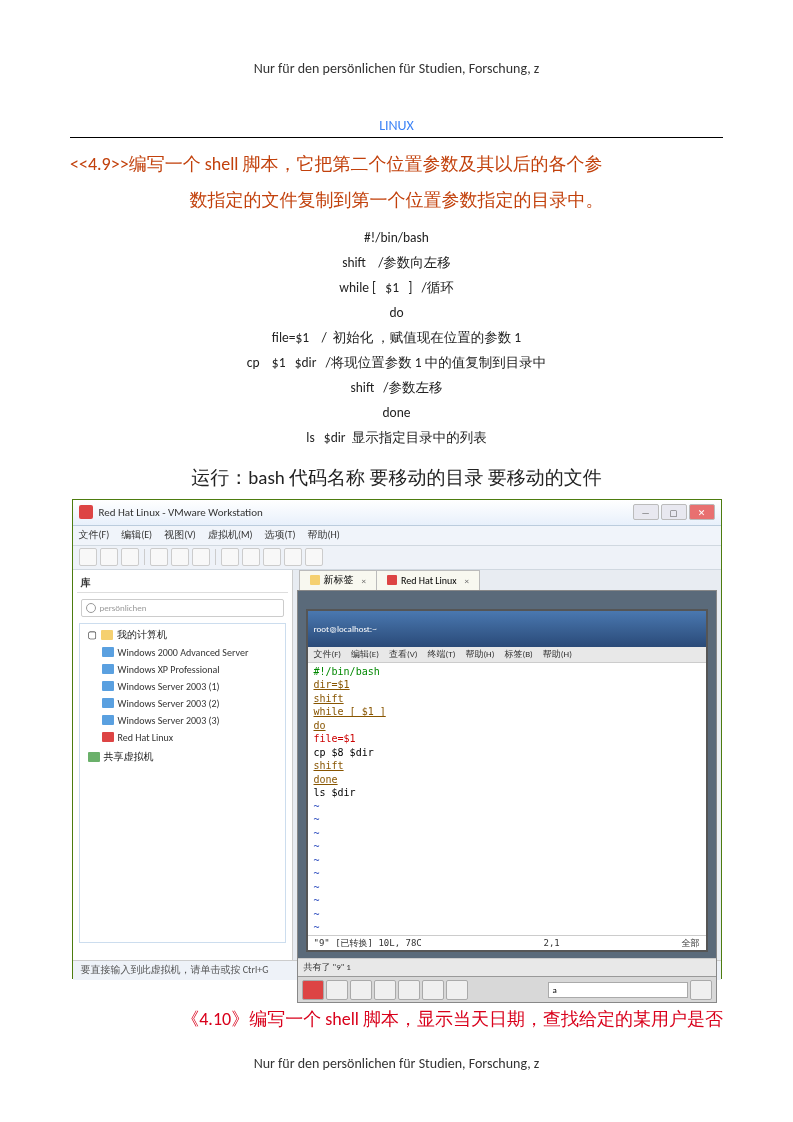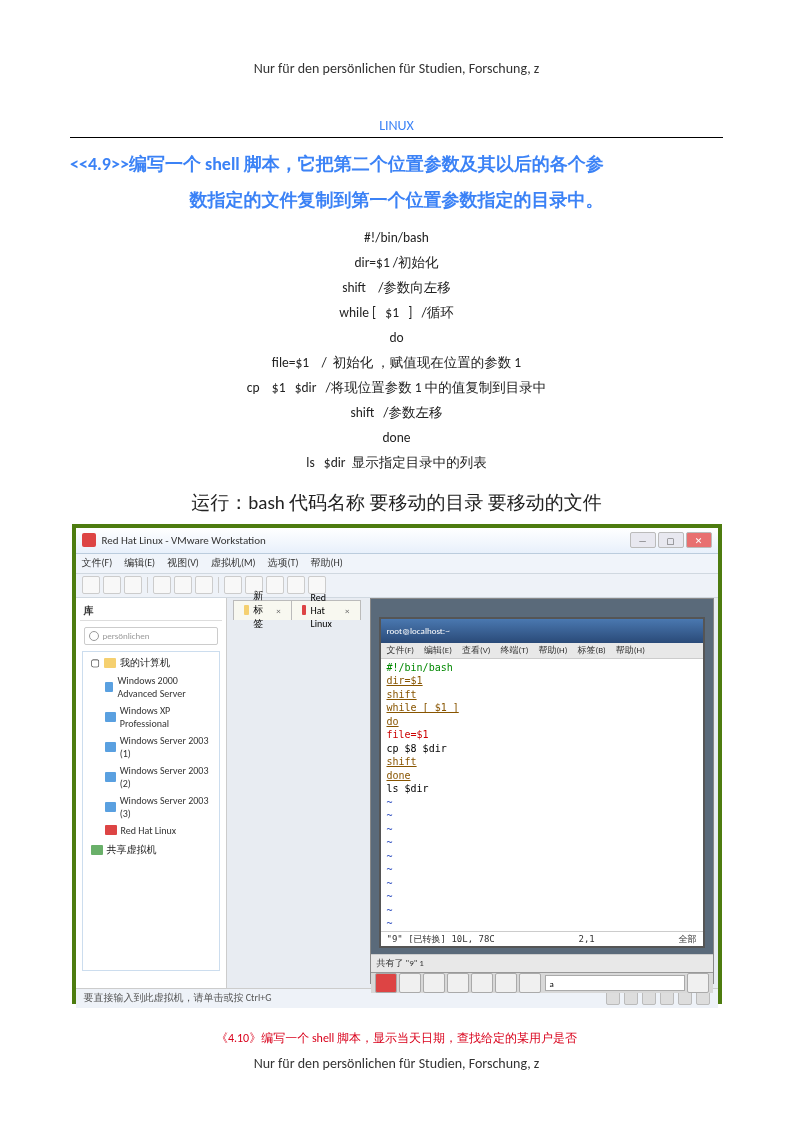--- a/index.html
+++ b/index.html
@@ -1,26 +1,26 @@
 <!DOCTYPE html>
 <html><head>
 <meta charset="utf-8">
 <style>
   * { box-sizing: border-box; margin: 0; padding: 0; }
   body { width: 793px; height: 1122px; background: #fff; font-family: "Calibri", "Microsoft YaHei", Arial, sans-serif; position: relative; }
   .page { padding: 60px 70px 50px 70px; }
   .header-text { text-align: center; font-size: 14px; color: #333; margin-bottom: 40px; }
   .linux-title { text-align: center; font-size: 14px; color: #3b82f6; margin-bottom: 3px; margin-top: 36px; }
   .hr-line { border: none; border-top: 1px solid #000; margin: 0 0 8px 0; }
-  .red-heading { color: #3b82f6; font-size: 18px; line-height: 2.0; text-align: left; font-weight: bold; margin-bottom: 8px; }
+  .red-heading { color: #c2410c; font-size: 18px; line-height: 2.0; text-align: left; font-weight: normal; margin-bottom: 8px; }
   .red-heading .indent2 { display: block; text-align: center; }
   .code-block { text-align: center; font-size: 13.5px; color: #222; line-height: 1.85; margin-bottom: 12px; font-family: "Calibri", "Microsoft YaHei", sans-serif; }
   .code-block div { white-space: pre; }
   .run-line { text-align: center; font-size: 19px; color: #222; margin: 14px 0 8px 0; }
-  .screenshot { width: 650px; height: 480px; border: 4px solid #4d7c0f; margin: 6px auto 0 auto; position: relative; background: #f8f8f8; font-size: 10px; }
+  .screenshot { width: 650px; height: 480px; border: 1px solid #4d7c0f; margin: 6px auto 0 auto; position: relative; background: #f8f8f8; font-size: 10px; }
   .vm-titlebar { height: 26px; background: linear-gradient(#fff, #e8f0fb); border-bottom: 1px solid #bcd; display: flex; align-items: center; padding: 0 6px; }
   .vm-titlebar .ticon { width: 14px; height: 14px; background: #d44; margin-right: 6px; border-radius: 2px; }
   .vm-titlebar .ttext { flex: 1; color: #333; font-size: 11px; }
   .vm-titlebar .wbtns { display: flex; gap: 2px; }
   .vm-titlebar .wbtn { width: 26px; height: 16px; background: #e8e8f0; border: 1px solid #bbb; border-radius: 2px; display: flex; align-items: center; justify-content: center; font-size: 9px; color: #555; }
   .vm-titlebar .wbtn.close { background: #e87070; color: #fff; }
   .vm-menubar { height: 20px; background: #f0f4fa; border-bottom: 1px solid #d0d8e0; display: flex; align-items: center; padding: 0 6px; gap: 12px; font-size: 10px; color: #333; }
   .vm-toolbar { height: 24px; background: #eef2f8; border-bottom: 1px solid #d0d8e0; display: flex; align-items: center; padding: 0 6px; gap: 3px; }
   .vm-toolbar .tbtn { width: 18px; height: 18px; background: #f8f8f8; border: 1px solid #ccc; border-radius: 2px; }
   .vm-toolbar .tsep { width: 1px; height: 16px; background: #ccc; margin: 0 2px; }
@@ -29,66 +29,65 @@
   .vm-sidebar .shead { font-size: 10px; color: #333; font-weight: bold; padding: 2px 4px; border-bottom: 1px solid #ddd; }
   .vm-sidebar .search { margin: 6px 4px; height: 18px; border: 1px solid #ccc; border-radius: 2px; display: flex; align-items: center; padding: 0 4px; font-size: 9px; color: #999; background: #fff; }
   .vm-sidebar .search .sicon { width: 10px; height: 10px; border: 1px solid #999; border-radius: 50%; margin-right: 4px; position: relative; }
   .vm-sidebar .tree { padding: 2px 4px 2px 8px; font-size: 10px; color: #333; border: 1px solid #cde; background:#fff; margin: 0 2px; height: 320px; }
   .vm-sidebar .tree .titem { padding: 2px 0 2px 14px; display: flex; align-items: center; gap: 4px; }
   .vm-sidebar .tree .titem.root { padding-left: 0; font-weight: normal; color: #222; }
   .vm-sidebar .tree .ticon2 { width: 12px; height: 10px; background: #5aa0e0; border-radius: 1px; display: inline-block; }
   .vm-sidebar .tree .ticon2.folder { background: #f5d070; }
   .vm-sidebar .tree .ticon2.red { background: #d44; }
   .vm-sidebar .tree .ticon2.home { background: #6ab06a; }
-  .vm-main { flex: 1; background: #e8ecf2; display: flex; flex-direction: row; justify-content: space-between; }
+  .vm-main { flex: 1; background: #e8ecf2; display: flex; flex-direction: column; justify-content: space-between; }
   .vm-tabs { height: 22px; display: flex; align-items: flex-end; padding: 0 6px; gap: 0; }
   .vm-tabs .tab { height: 20px; padding: 2px 10px; background: #f8f8f0; border: 1px solid #bbb; border-bottom: none; font-size: 10px; display: flex; align-items: center; gap: 4px; margin-right: -1px; }
   .vm-tabs .tab .ticon3 { width: 10px; height: 10px; background: #f5d070; border-radius: 1px; }
   .vm-tabs .tab.active .ticon3 { background: #d44; }
   .vm-tabs .tab .tx { font-size: 9px; color: #666; margin-left: 4px; }
   .vm-guest { flex: 1; background: #5a6a7a; margin: 0 4px 4px 4px; border: 1px solid #888; position: relative; display: flex; flex-direction: column; }
   .guest-inner { margin: 18px 8px 6px 8px; flex: 1; background: #fff; border: 2px solid #555; display: flex; flex-direction: column; }
-  .guest-titlebar { height: 16px; background: linear-gradient(#4a78b0, #2a4a78); color: #fff; font-size: 9px; padding: 12px 6px; display: flex; align-items: center; }
+  .guest-titlebar { height: 16px; background: linear-gradient(#4a78b0, #2a4a78); color: #fff; font-size: 9px; padding: 18px 6px; display: flex; align-items: center; }
   .guest-menubar { height: 16px; background: #e8e8e8; border-bottom: 1px solid #ccc; font-size: 9px; padding: 1px 6px; display: flex; gap: 10px; color: #333; }
   .guest-term { flex: 1; background: #fff; padding: 2px 6px; font-family: monospace; font-size: 10px; line-height: 1.35; position: relative; }
   .guest-term .ln { white-space: pre; }
   .c-green { color: #008800; }
   .c-brown { color: #885500; text-decoration: underline; }
   .c-red { color: #cc0000; }
   .guest-term .tilde { color: #3050c0; }
   .guest-status { border-top: 1px solid #ccc; font-size: 9px; padding: 1px 6px; display: flex; justify-content: space-between; color: #333; background: #fff; }
   .guest-bottombar { height: 18px; background: #e8e8e8; font-size: 9px; padding: 2px 6px; color: #333; border-top: 1px solid #ccc; }
   .guest-taskbar { height: 26px; background: #d8d8d8; border-top: 1px solid #999; display: flex; align-items: center; padding: 0 4px; gap: 2px; }
   .guest-taskbar .tkicon { width: 22px; height: 20px; background: #f0f0f0; border: 1px solid #aaa; border-radius: 2px; }
   .guest-taskbar .tkicon.red { background: #d44; }
   .guest-taskbar .spacer { flex: 1; }
   .guest-taskbar .tkwide { width: 140px; height: 16px; background: #fff; border: 1px solid #aaa; font-size: 9px; padding: 0 4px; display: flex; align-items: center; }
   .vm-statusbar { height: 20px; background: #eef2f8; border-top: 1px solid #ccc; font-size: 10px; color: #555; display: flex; align-items: center; justify-content: space-between; padding: 0 8px; }
   .vm-statusbar .sicons { display: flex; gap: 4px; }
   .vm-statusbar .sicons .si { width: 14px; height: 14px; background: #ddd; border: 1px solid #bbb; border-radius: 2px; }
-  .red-heading2 { color: #d9001b; font-size: 12px; line-height: 2.0; text-align: center; font-weight: normal; margin-top: 22px; }
+  .red-heading2 { color: #d9001b; font-size: 18px; line-height: 2.0; text-align: right; font-weight: normal; margin-top: 22px; }
   .footer-text { position: absolute; bottom: 50px; left: 0; right: 0; text-align: center; font-size: 14px; color: #333; }
 </style>
 </head>
 <body>
 
 <div class="page">
   <div class="header-text">Nur für den persönlichen für Studien, Forschung, z</div>
 
   <div class="linux-title">LINUX</div>
   <hr class="hr-line">
 
   <div class="red-heading">
     <span>&lt;&lt;4.9&gt;&gt;编写一个 shell 脚本，它把第二个位置参数及其以后的各个参</span>
     <span class="indent2">数指定的文件复制到第一个位置参数指定的目录中。</span>
   </div>
 
   <div class="code-block">
     <div>#!/bin/bash</div>
-    <div>dir=$1 /初始化</div>
     <div>shift    /参数向左移</div>
     <div>while [   $1   ]   /循环</div>
     <div>do</div>
     <div>file=$1    /  初始化 ，赋值现在位置的参数 1</div>
     <div>cp    $1   $dir   /将现位置参数 1 中的值复制到目录中</div>
     <div>shift   /参数左移</div>
     <div>done</div>
     <div>ls   $dir  显示指定目录中的列表</div>
   </div>
 

